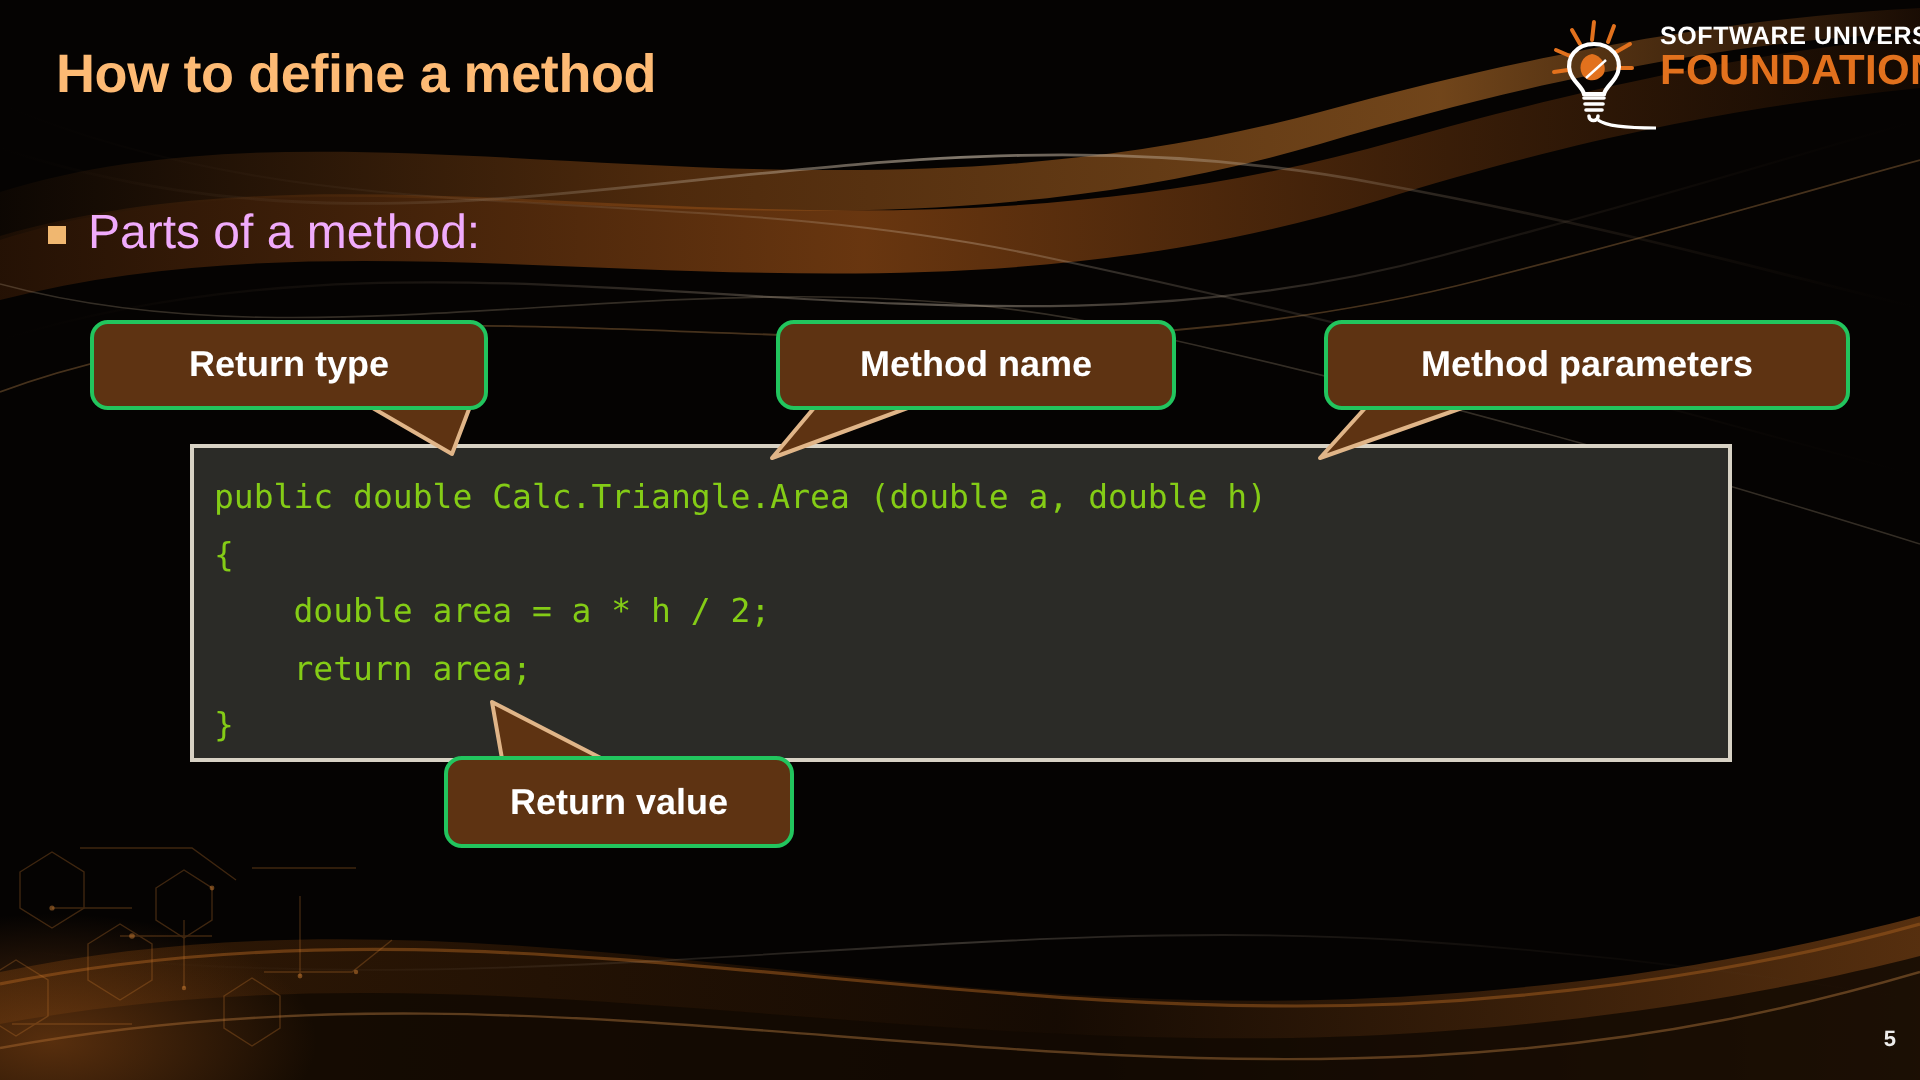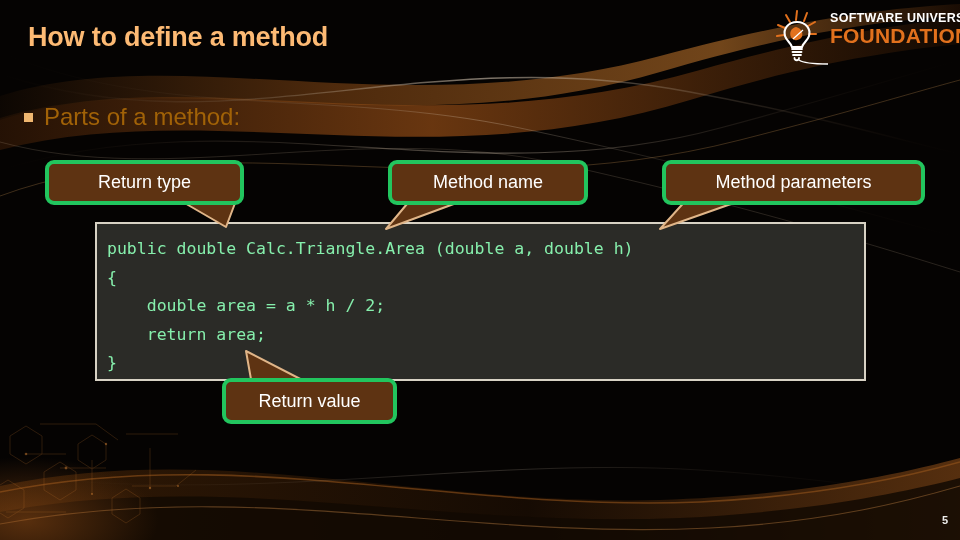--- a/index.html
+++ b/index.html
@@ -30,42 +30,42 @@
     letter-spacing:0.2px; white-space:nowrap; line-height:22px;
   }
   .logo-bulb { position:absolute; left:0px; top:2px; width:58px; height:58px; }
 
   
   .bullet-row {
     position:absolute; left:24px; top:103px;
     display:flex; align-items:center; gap:11px;
   }
   .bullet-sq { width:9px; height:9px; background:#F0B770; flex:0 0 auto; }
-  .bullet-text { font-size:24px; color:#a16207; white-space:nowrap; }
+  .bullet-text { font-size:24px; color:#f0abfc; white-space:nowrap; }
 
   
   .code-block {
     position:absolute; left:95px; top:222px; width:771px; height:159px;
     background:#2B2B27; border:2px solid #D8D2C4;
   }
   .code-text {
     position:absolute; left:10px; top:11px;
     font-family:"DejaVu Sans Mono", monospace;
     font-size:16.5px; line-height:28.5px;
-    color:#86efac; white-space:pre;
+    color:#84cc16; white-space:pre;
   }
 
   
   .callout {
     position:absolute;
     background:#5E3312;
-    border:4px solid #22c55e;
+    border:2px solid #22c55e;
     border-radius:9px;
     display:flex; align-items:center; justify-content:center;
-    color:#FFFFFF; font-weight:normal; white-space:nowrap;
+    color:#FFFFFF; font-weight:bold; white-space:nowrap;
     z-index:5;
   }
   .co-return-type    { left:45px;  top:160px; width:199px; height:45px; font-size:18px; }
   .co-method-name    { left:388px; top:160px; width:200px; height:45px; font-size:18px; }
   .co-method-params  { left:662px; top:160px; width:263px; height:45px; font-size:18px; }
   .co-return-value   { left:222px; top:378px; width:175px; height:46px; font-size:18px; }
 
   
   .tail-svg { position:absolute; z-index:4; overflow:visible; }
 

